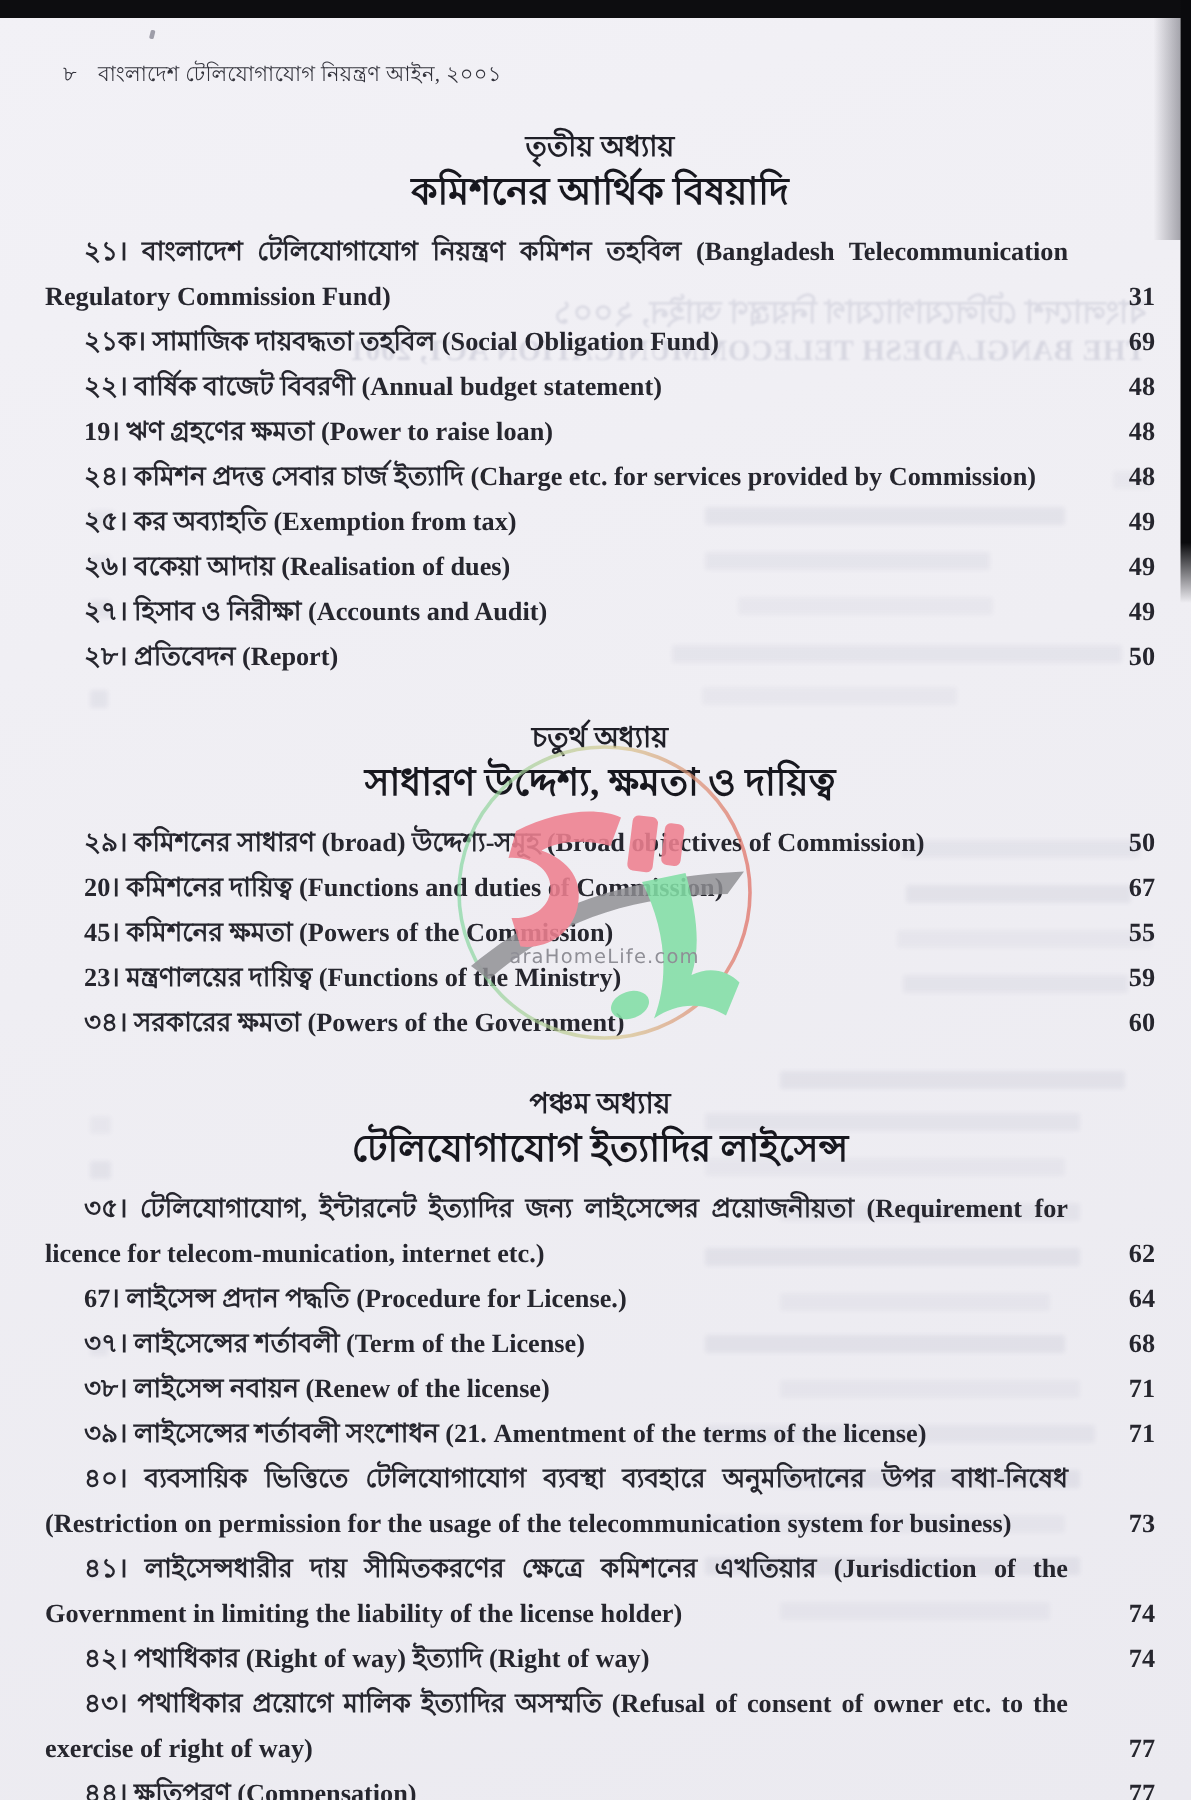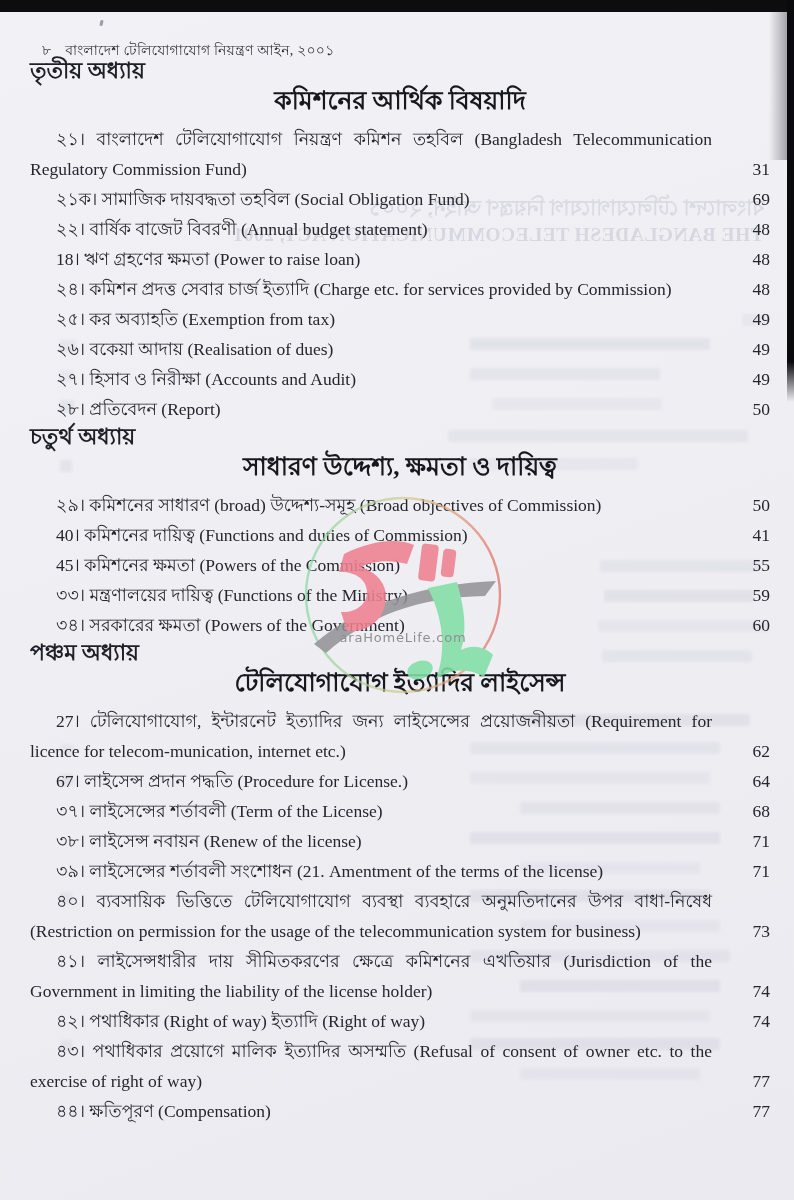--- a/index.html
+++ b/index.html
@@ -14,24 +14,24 @@
   .scan-right-shadow{position:absolute;top:0;right:7px;width:18px;height:160px;z-index:5;
     background:linear-gradient(to left,rgba(40,40,52,.38),rgba(40,40,52,0));}
   .speck{position:absolute;left:100px;top:20px;width:3px;height:6px;background:rgba(90,90,105,.55);
     transform:rotate(14deg);border-radius:1px;}
   
   .header{position:absolute;top:41px;left:42px;font-size:14px;line-height:20px;color:#34343d;
     letter-spacing:.2px;white-space:nowrap;z-index:2;}
   .header .pgno{margin-right:14px;}
   
   #toc{position:absolute;top:58px;left:30px;width:740px;z-index:2;}
-  .ch-title{font-size:22px;line-height:26px;font-weight:bold;margin:0 0 0 0;color:#1f1f27;}
+  .ch-title{font-size:19px;line-height:26px;font-weight:bold;text-align:center;margin:28px 0 0 0;color:#1f1f27;}
   .ch-sub{font-size:25px;line-height:34px;font-weight:bold;text-align:center;margin:0 0 6px 0;color:#17171e;}
   .entry{position:relative;padding-right:58px;text-indent:26px;text-align:justify;
-    font-size:17.5px;line-height:30px;color:#26262e;}
+    font-size:17.5px;line-height:30px;color:#26262e;font-weight:bold;}
   .entry .pg{position:absolute;right:0;bottom:0;width:50px;text-align:right;text-indent:0;
     font-size:17.5px;line-height:30px;color:#26262e;}
   
   .ghost{position:absolute;transform:scaleX(-1);transform-origin:center;color:#4d5278;
     font-weight:bold;white-space:nowrap;filter:blur(.6px);z-index:1;}
   .ghost-bn{top:192px;right:30px;font-size:21px;opacity:.13;}
   .ghost-en{top:224px;right:30px;font-size:19.5px;letter-spacing:.5px;opacity:.15;}
   .gbar{position:absolute;height:12px;background:#4d5278;border-radius:2px;filter:blur(1.5px);z-index:1;}
   
   .watermark{position:absolute;left:300px;top:492px;width:206px;height:206px;z-index:3;opacity:.88;}
@@ -87,40 +87,40 @@
     <span class="pgno">৮</span><span>বাংলাদেশ টেলিযোগাযোগ নিয়ন্ত্রণ আইন, ২০০১</span>
   </div>
 
   <main id="toc">
       <section>
         <h3 class="ch-title">তৃতীয় অধ্যায়</h3>
         <h2 class="ch-sub">কমিশনের আর্থিক বিষয়াদি</h2>
         <div class="entry"><span>২১। বাংলাদেশ টেলিযোগাযোগ নিয়ন্ত্রণ কমিশন তহবিল (Bangladesh Telecommunication Regulatory Commission Fund)</span><span class="pg">31</span></div>
         <div class="entry"><span>২১ক। সামাজিক দায়বদ্ধতা তহবিল (Social Obligation Fund)</span><span class="pg">69</span></div>
         <div class="entry"><span>২২। বার্ষিক বাজেট বিবরণী (Annual budget statement)</span><span class="pg">48</span></div>
-        <div class="entry"><span>18। ঋণ গ্রহণের ক্ষমতা (Power to raise loan)</span><span class="pg">48</span></div>
+        <div class="entry"><span>19। ঋণ গ্রহণের ক্ষমতা (Power to raise loan)</span><span class="pg">48</span></div>
         <div class="entry"><span>২৪। কমিশন প্রদত্ত সেবার চার্জ ইত্যাদি (Charge etc. for services provided by Commission)</span><span class="pg">48</span></div>
         <div class="entry"><span>২৫। কর অব্যাহতি (Exemption from tax)</span><span class="pg">49</span></div>
         <div class="entry"><span>২৬। বকেয়া আদায় (Realisation of dues)</span><span class="pg">49</span></div>
         <div class="entry"><span>২৭। হিসাব ও নিরীক্ষা (Accounts and Audit)</span><span class="pg">49</span></div>
         <div class="entry"><span>২৮। প্রতিবেদন (Report)</span><span class="pg">50</span></div>
       </section>
       <section>
         <h3 class="ch-title">চতুর্থ অধ্যায়</h3>
         <h2 class="ch-sub">সাধারণ উদ্দেশ্য, ক্ষমতা ও দায়িত্ব</h2>
         <div class="entry"><span>২৯। কমিশনের সাধারণ (broad) উদ্দেশ্য-সমূহ (Broad objectives of Commission)</span><span class="pg">50</span></div>
-        <div class="entry"><span>40। কমিশনের দায়িত্ব (Functions and duties of Commission)</span><span class="pg">41</span></div>
+        <div class="entry"><span>20। কমিশনের দায়িত্ব (Functions and duties of Commission)</span><span class="pg">67</span></div>
         <div class="entry"><span>45। কমিশনের ক্ষমতা (Powers of the Commission)</span><span class="pg">55</span></div>
-        <div class="entry"><span>৩৩। মন্ত্রণালয়ের দায়িত্ব (Functions of the Ministry)</span><span class="pg">59</span></div>
+        <div class="entry"><span>23। মন্ত্রণালয়ের দায়িত্ব (Functions of the Ministry)</span><span class="pg">59</span></div>
         <div class="entry"><span>৩৪। সরকারের ক্ষমতা (Powers of the Government)</span><span class="pg">60</span></div>
       </section>
       <section>
         <h3 class="ch-title">পঞ্চম অধ্যায়</h3>
         <h2 class="ch-sub">টেলিযোগাযোগ ইত্যাদির লাইসেন্স</h2>
-        <div class="entry"><span>27। টেলিযোগাযোগ, ইন্টারনেট ইত্যাদির জন্য লাইসেন্সের প্রয়োজনীয়তা (Requirement for licence for telecom-munication, internet etc.)</span><span class="pg">62</span></div>
+        <div class="entry"><span>৩৫। টেলিযোগাযোগ, ইন্টারনেট ইত্যাদির জন্য লাইসেন্সের প্রয়োজনীয়তা (Requirement for licence for telecom-munication, internet etc.)</span><span class="pg">62</span></div>
         <div class="entry"><span>67। লাইসেন্স প্রদান পদ্ধতি (Procedure for License.)</span><span class="pg">64</span></div>
         <div class="entry"><span>৩৭। লাইসেন্সের শর্তাবলী (Term of the License)</span><span class="pg">68</span></div>
         <div class="entry"><span>৩৮। লাইসেন্স নবায়ন (Renew of the license)</span><span class="pg">71</span></div>
         <div class="entry"><span>৩৯। লাইসেন্সের শর্তাবলী সংশোধন (21. Amentment of the terms of the license)</span><span class="pg">71</span></div>
         <div class="entry"><span>৪০। ব্যবসায়িক ভিত্তিতে টেলিযোগাযোগ ব্যবস্থা ব্যবহারে অনুমতিদানের উপর বাধা-নিষেধ (Restriction on permission for the usage of the telecommunication system for business)</span><span class="pg">73</span></div>
         <div class="entry"><span>৪১। লাইসেন্সধারীর দায় সীমিতকরণের ক্ষেত্রে কমিশনের এখতিয়ার (Jurisdiction of the Government in limiting the liability of the license holder)</span><span class="pg">74</span></div>
         <div class="entry"><span>৪২। পথাধিকার (Right of way) ইত্যাদি (Right of way)</span><span class="pg">74</span></div>
         <div class="entry"><span>৪৩। পথাধিকার প্রয়োগে মালিক ইত্যাদির অসম্মতি (Refusal of consent of owner etc. to the exercise of right of way)</span><span class="pg">77</span></div>
         <div class="entry"><span>৪৪। ক্ষতিপূরণ (Compensation)</span><span class="pg">77</span></div>
       </section>

